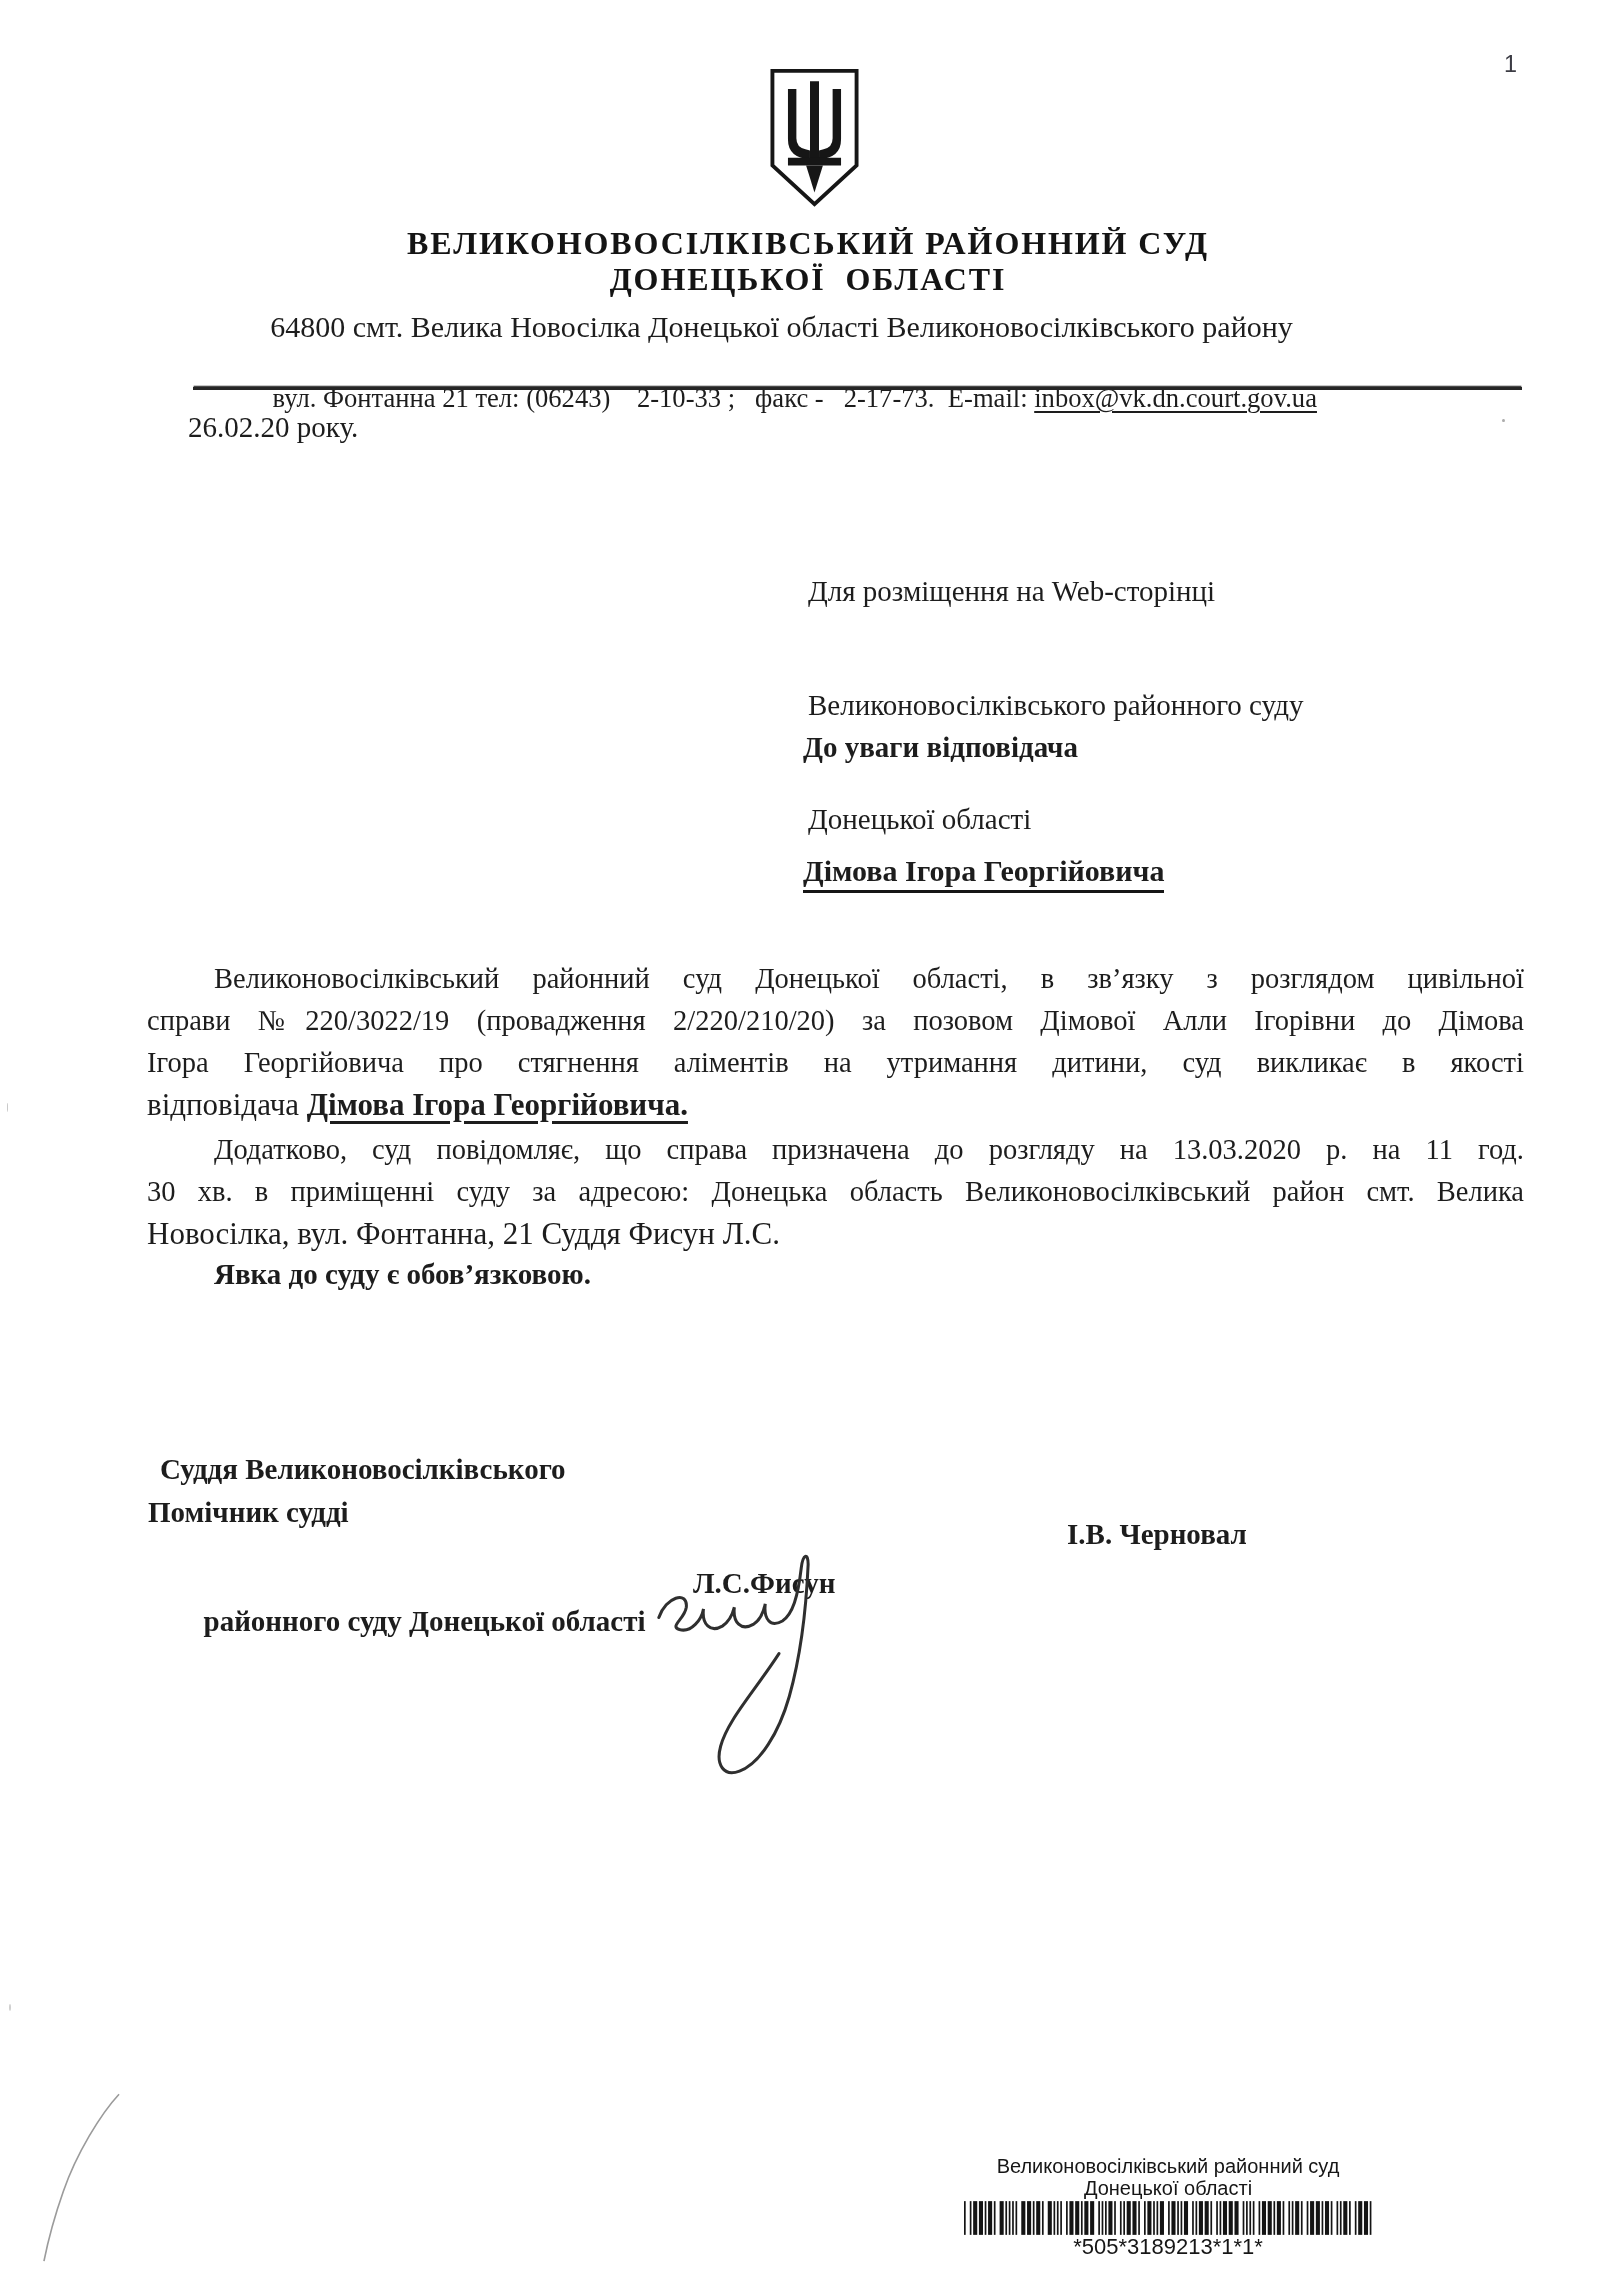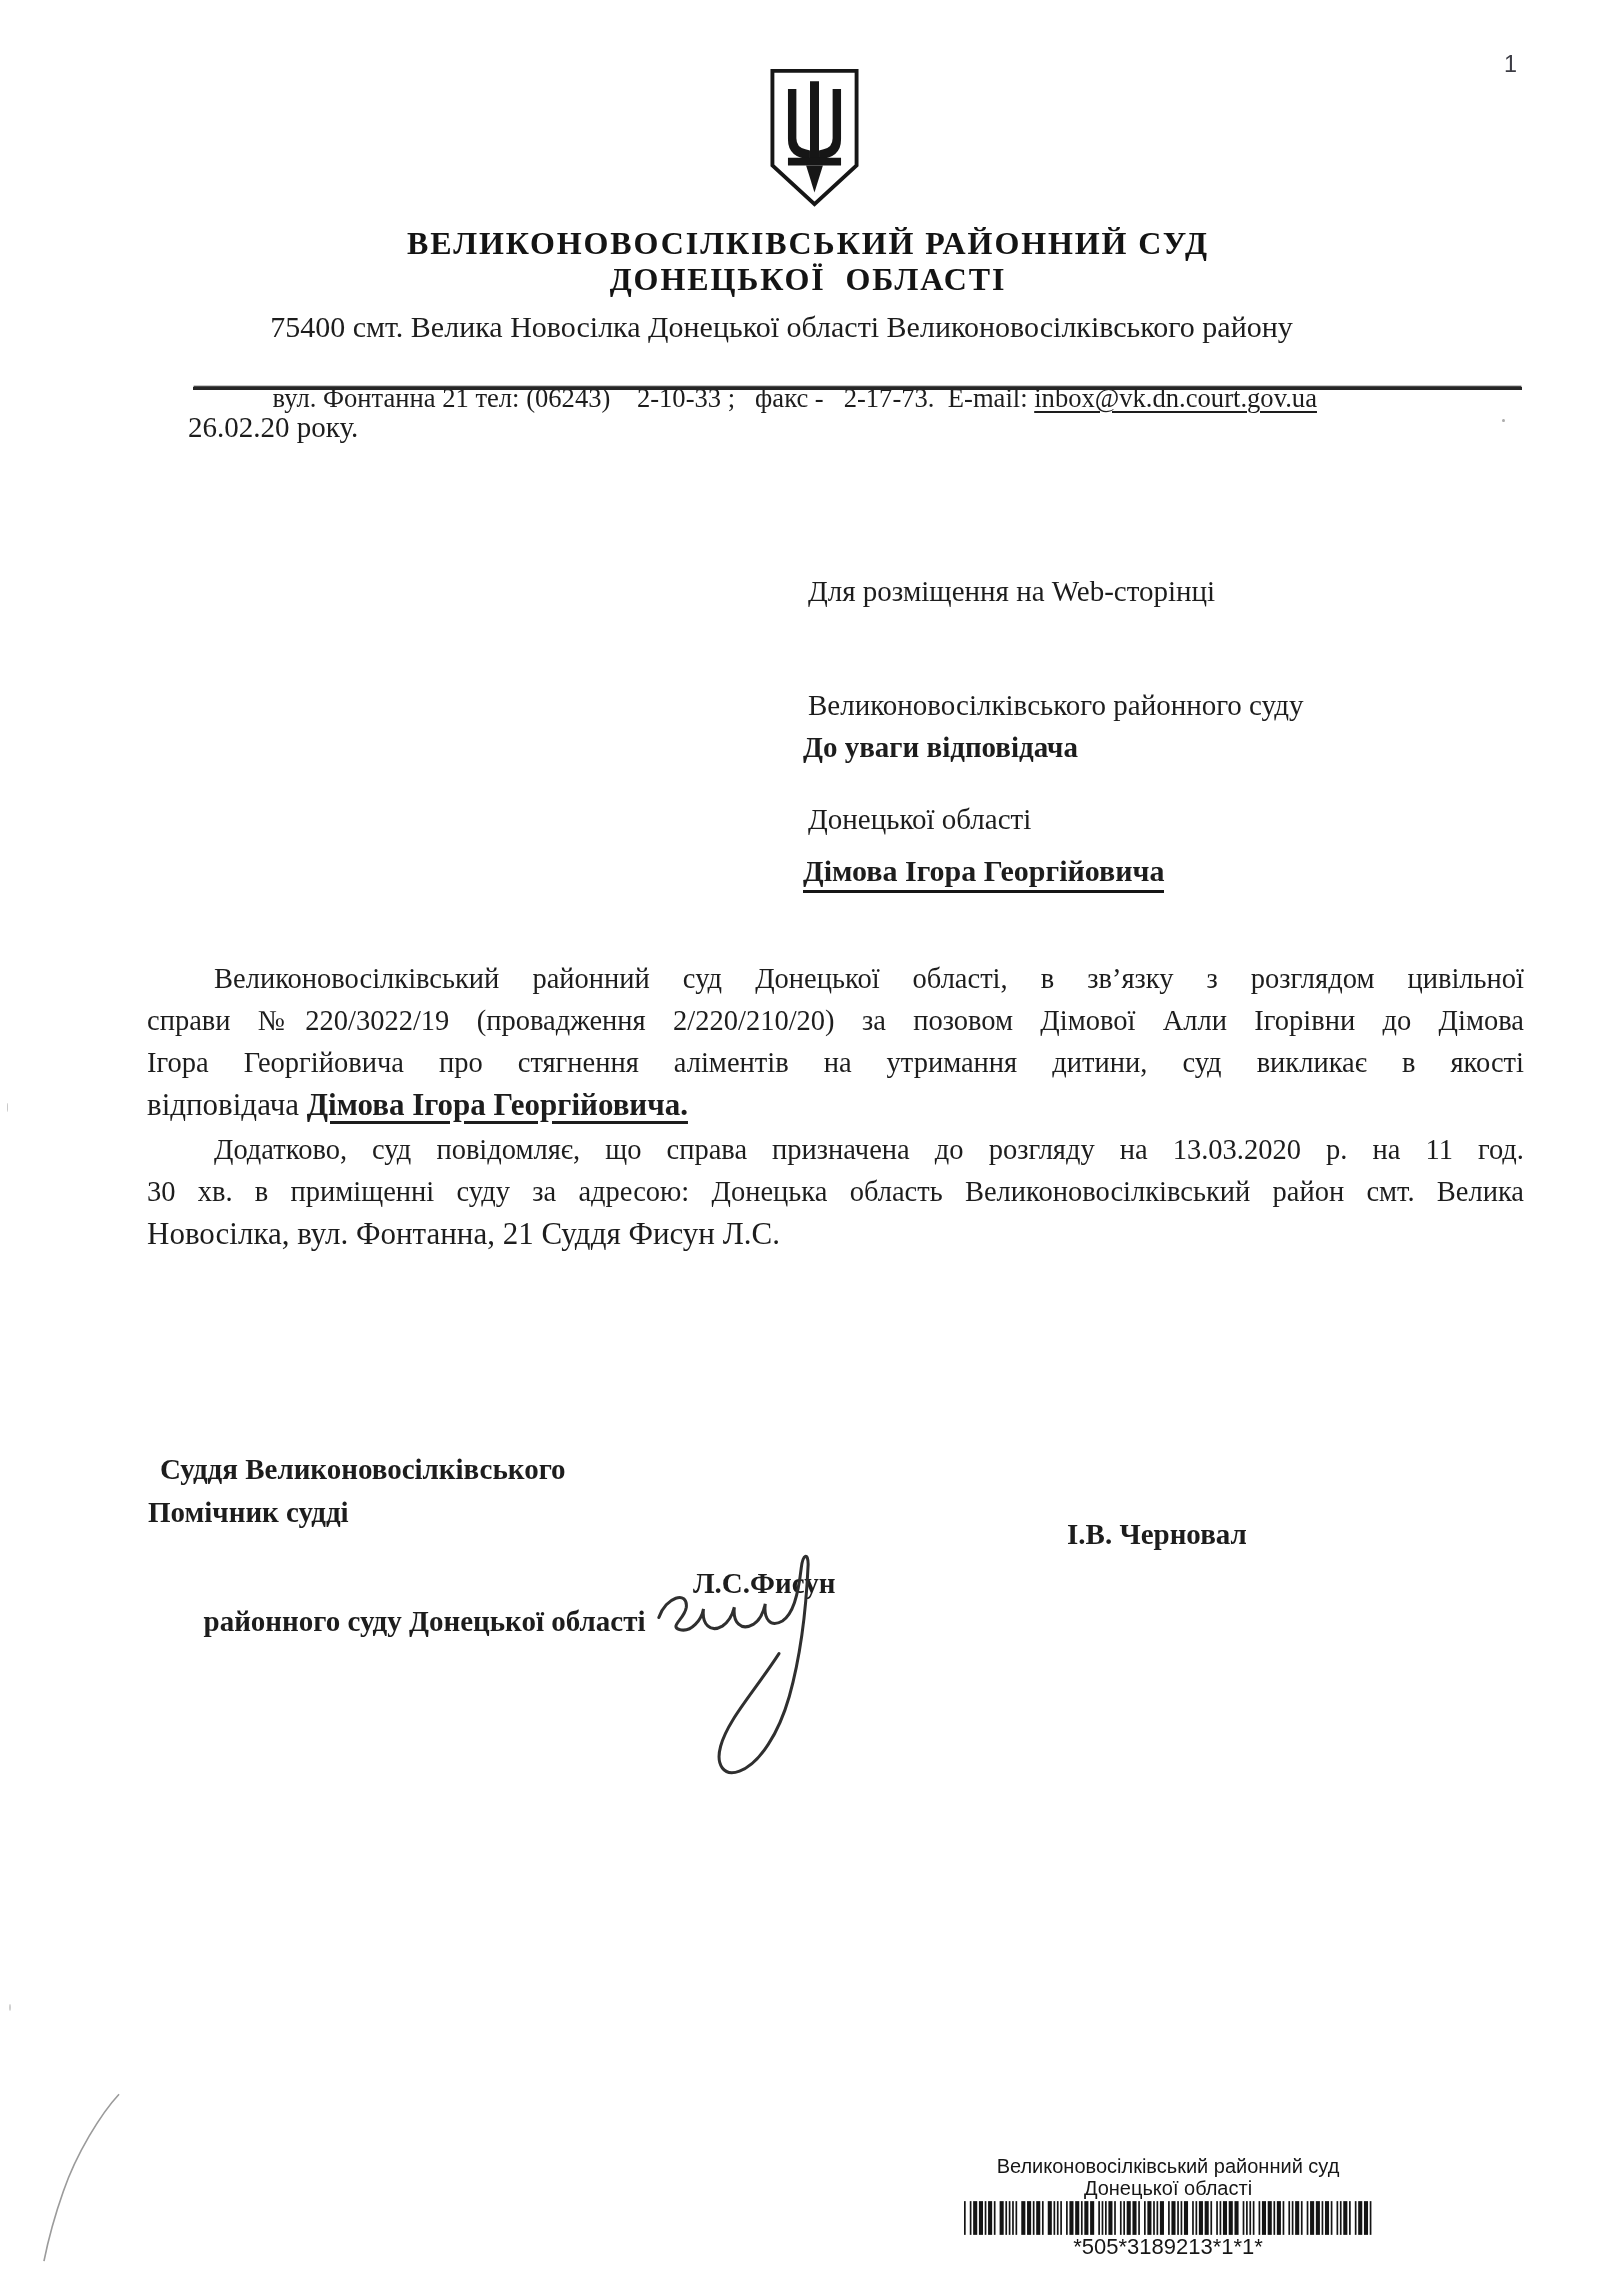--- a/index.html
+++ b/index.html
@@ -37,21 +37,21 @@
       <path d="M35 34 h13 v76 q0 14 14 17 l7 2 v14 q-34 -3 -34 -31 z" fill="#161616"></path>
       <path d="M117 34 h-13 v76 q0 14 -14 17 l-7 2 v14 q34 -3 34 -31 z" fill="#161616"></path>
       <path d="M35 140 h82 v12 h-82 z" fill="#161616"></path>
       <path d="M63 152 h26 l-13 42 z" fill="#161616"></path>
     </svg>
   </div>
 
   <div class="abs serif court-line" style="top:225px;">ВЕЛИКОНОВОСІЛКІВСЬКИЙ РАЙОННИЙ СУД</div>
   <div class="abs serif court-line" style="top:261px;">ДОНЕЦЬКОЇ  ОБЛАСТІ</div>
 
-  <div class="abs serif hdr-line" style="top:310px;font-size:30px;">75400 смт. Велика Новосілка Донецької області Великоновосілківського району</div>
+  <div class="abs serif hdr-line" style="top:310px;font-size:30px;">64800 смт. Велика Новосілка Донецької області Великоновосілківського району</div>
   <div class="abs serif hdr-line" style="top:352px;font-size:26.6px;">
     <span>вул. Фонтанна 21 тел: (06243)    2-10-33 ;   факс -   2-17-73.  E-mail: </span><span class="u-email">inbox@vk.dn.court.gov.ua</span>
   </div>
 
   <div id="rule" class="abs" style="left:193px;top:387px;width:1329px;"></div>
 
   <div class="abs serif nowrap" style="left:188px;top:411px;font-size:29px;text-align:center;">26.02.20 року.</div>
 
   <div class="abs serif" style="left:808px;top:496px;font-size:29px;line-height:38px;white-space:pre;">
     <div>Для розміщення на Web-сторінці</div>
@@ -70,20 +70,21 @@
     <div class="bodyline">Ігора Георгійовича про стягнення аліментів на утримання дитини, суд  викликає в якості</div>
     <div class="bodyline-last"><span>відповідача </span><span class="u-body-name">Дімова Ігора Георгійовича.</span></div>
   </div>
 
   <div class="abs serif" style="left:147px;top:1129px;">
     <div class="bodyline" style="text-indent:67px;">Додатково, суд повідомляє, що  справа призначена до розгляду на 13.03.2020 р. на 11 год.</div>
     <div class="bodyline">30 хв. в приміщенні суду за адресою: Донецька область Великоновосілківський район смт. Велика</div>
     <div class="bodyline-last">Новосілка, вул. Фонтанна, 21 Суддя Фисун Л.С.</div>
   </div>
 
+  <div class="abs serif b" style="left:147px;top:1253px;font-size:29px;line-height:42px;text-indent:67px;width:1377px;">Явка до суду є обов’язковою.</div>
 
   <div class="abs serif b" style="left:160px;top:1374px;font-size:29px;line-height:38px;white-space:pre;width:1038px;">
     <div>Суддя Великоновосілківського</div>
     <div style="position:relative;">
       <span>районного суду Донецької області</span>
       <span class="abs" style="left:533px;top:0;">Л.С.Фисун</span>
     </div>
   </div>
 
   <div class="abs serif b nowrap" style="left:148px;top:1496px;font-size:29px;">Помічник судді</div>

